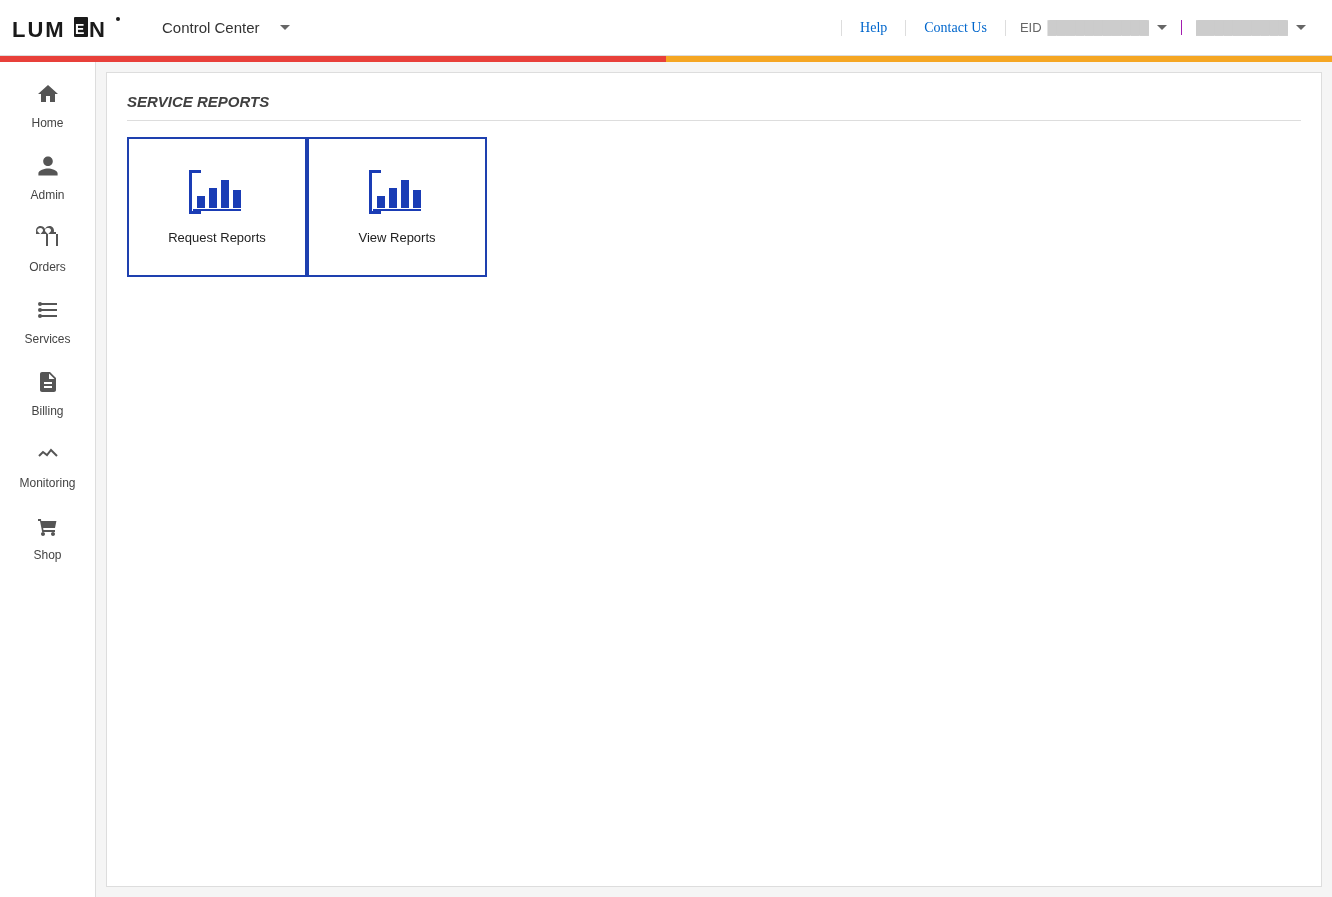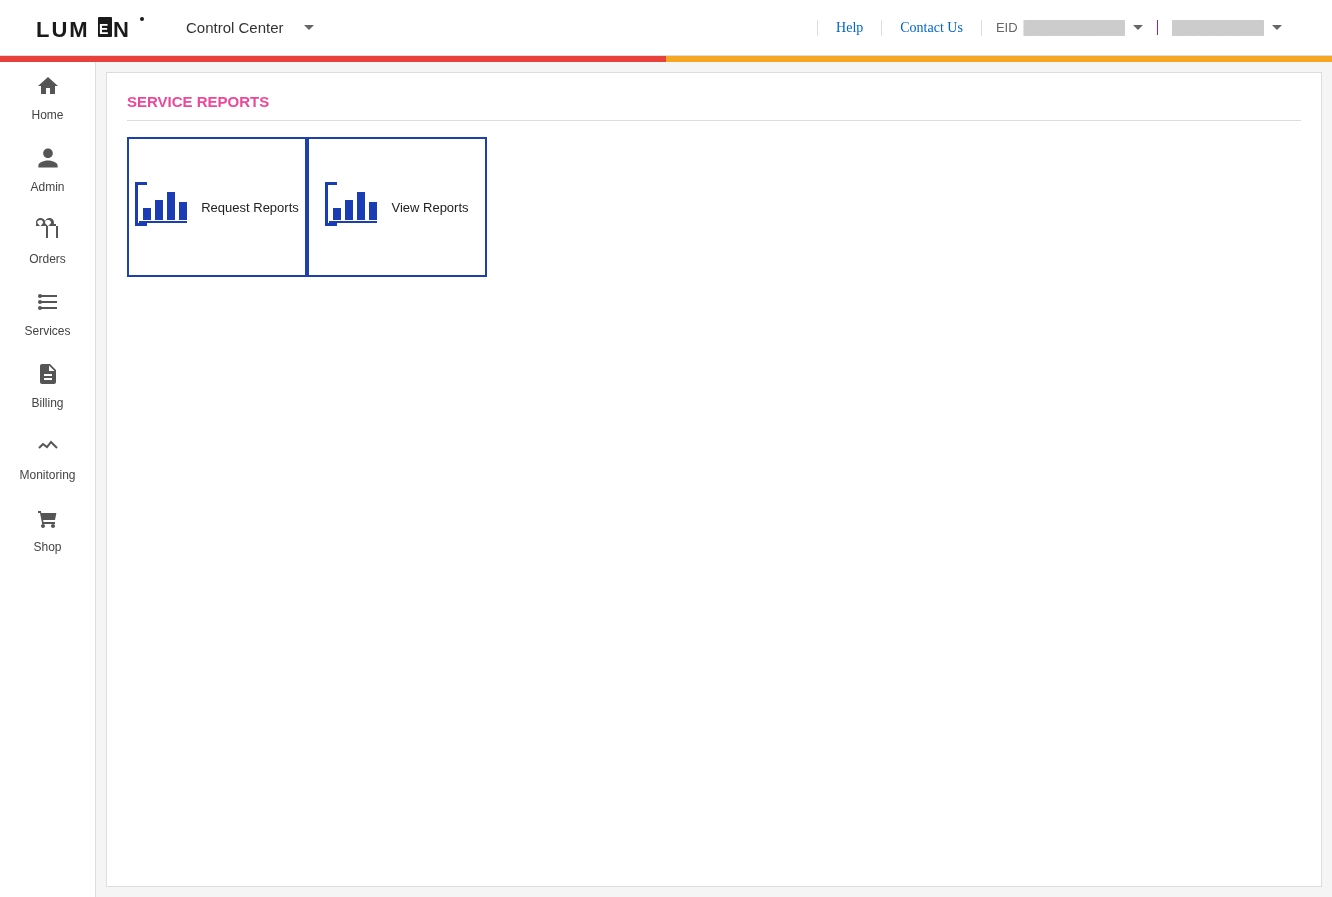--- a/index.html
+++ b/index.html
@@ -3,21 +3,21 @@
   <meta charset="utf-8">
   <style>
     * { box-sizing: border-box; margin: 0; padding: 0; }
     body { font-family: Arial, sans-serif; background: #f5f5f5; color: #333; }
 
     
     .header {
       display: flex;
       align-items: center;
       background: #fff;
-      padding: 0 36px;
+      padding: 0 12px;
       height: 56px;
       border-bottom: 1px solid #ddd;
       position: relative;
       z-index: 10;
     }
     .header-logo {
       display: flex;
       align-items: center;
       margin-right: 30px;
     }
@@ -93,21 +93,21 @@
     }
 
     
     .sidebar {
       width: 96px;
       background: #fff;
       border-right: 1px solid #ddd;
       display: flex;
       flex-direction: column;
       align-items: center;
-      padding-top: 0;
+      padding-top: 8px;
       flex-shrink: 0;
     }
     .sidebar-item {
       display: flex;
       flex-direction: column;
       align-items: center;
       width: 100%;
       padding: 12px 0;
       cursor: pointer;
       color: #555;
@@ -130,34 +130,36 @@
       padding: 20px 20px 20px 20px;
       background: #fff;
       margin: 10px;
       border: 1px solid #ddd;
       overflow-y: auto;
     }
 
     .section-title {
       font-size: 15px;
       font-weight: bold;
-      color: #ec4899;
+      color: #404040;
       margin-bottom: 16px;
       padding-bottom: 10px;
       border-bottom: 1px solid #ddd;
+      font-style: italic;
     }
 
     
     .cards-container {
       display: flex;
       gap: 0;
       flex-wrap: wrap;
     }
     .report-card {
       display: flex;
+      flex-direction: column;
       align-items: center;
       justify-content: center;
       width: 180px;
       height: 140px;
       border: 2px solid #1e40af;
       cursor: pointer;
       background: #fff;
       gap: 10px;
       transition: background 0.15s;
     }

